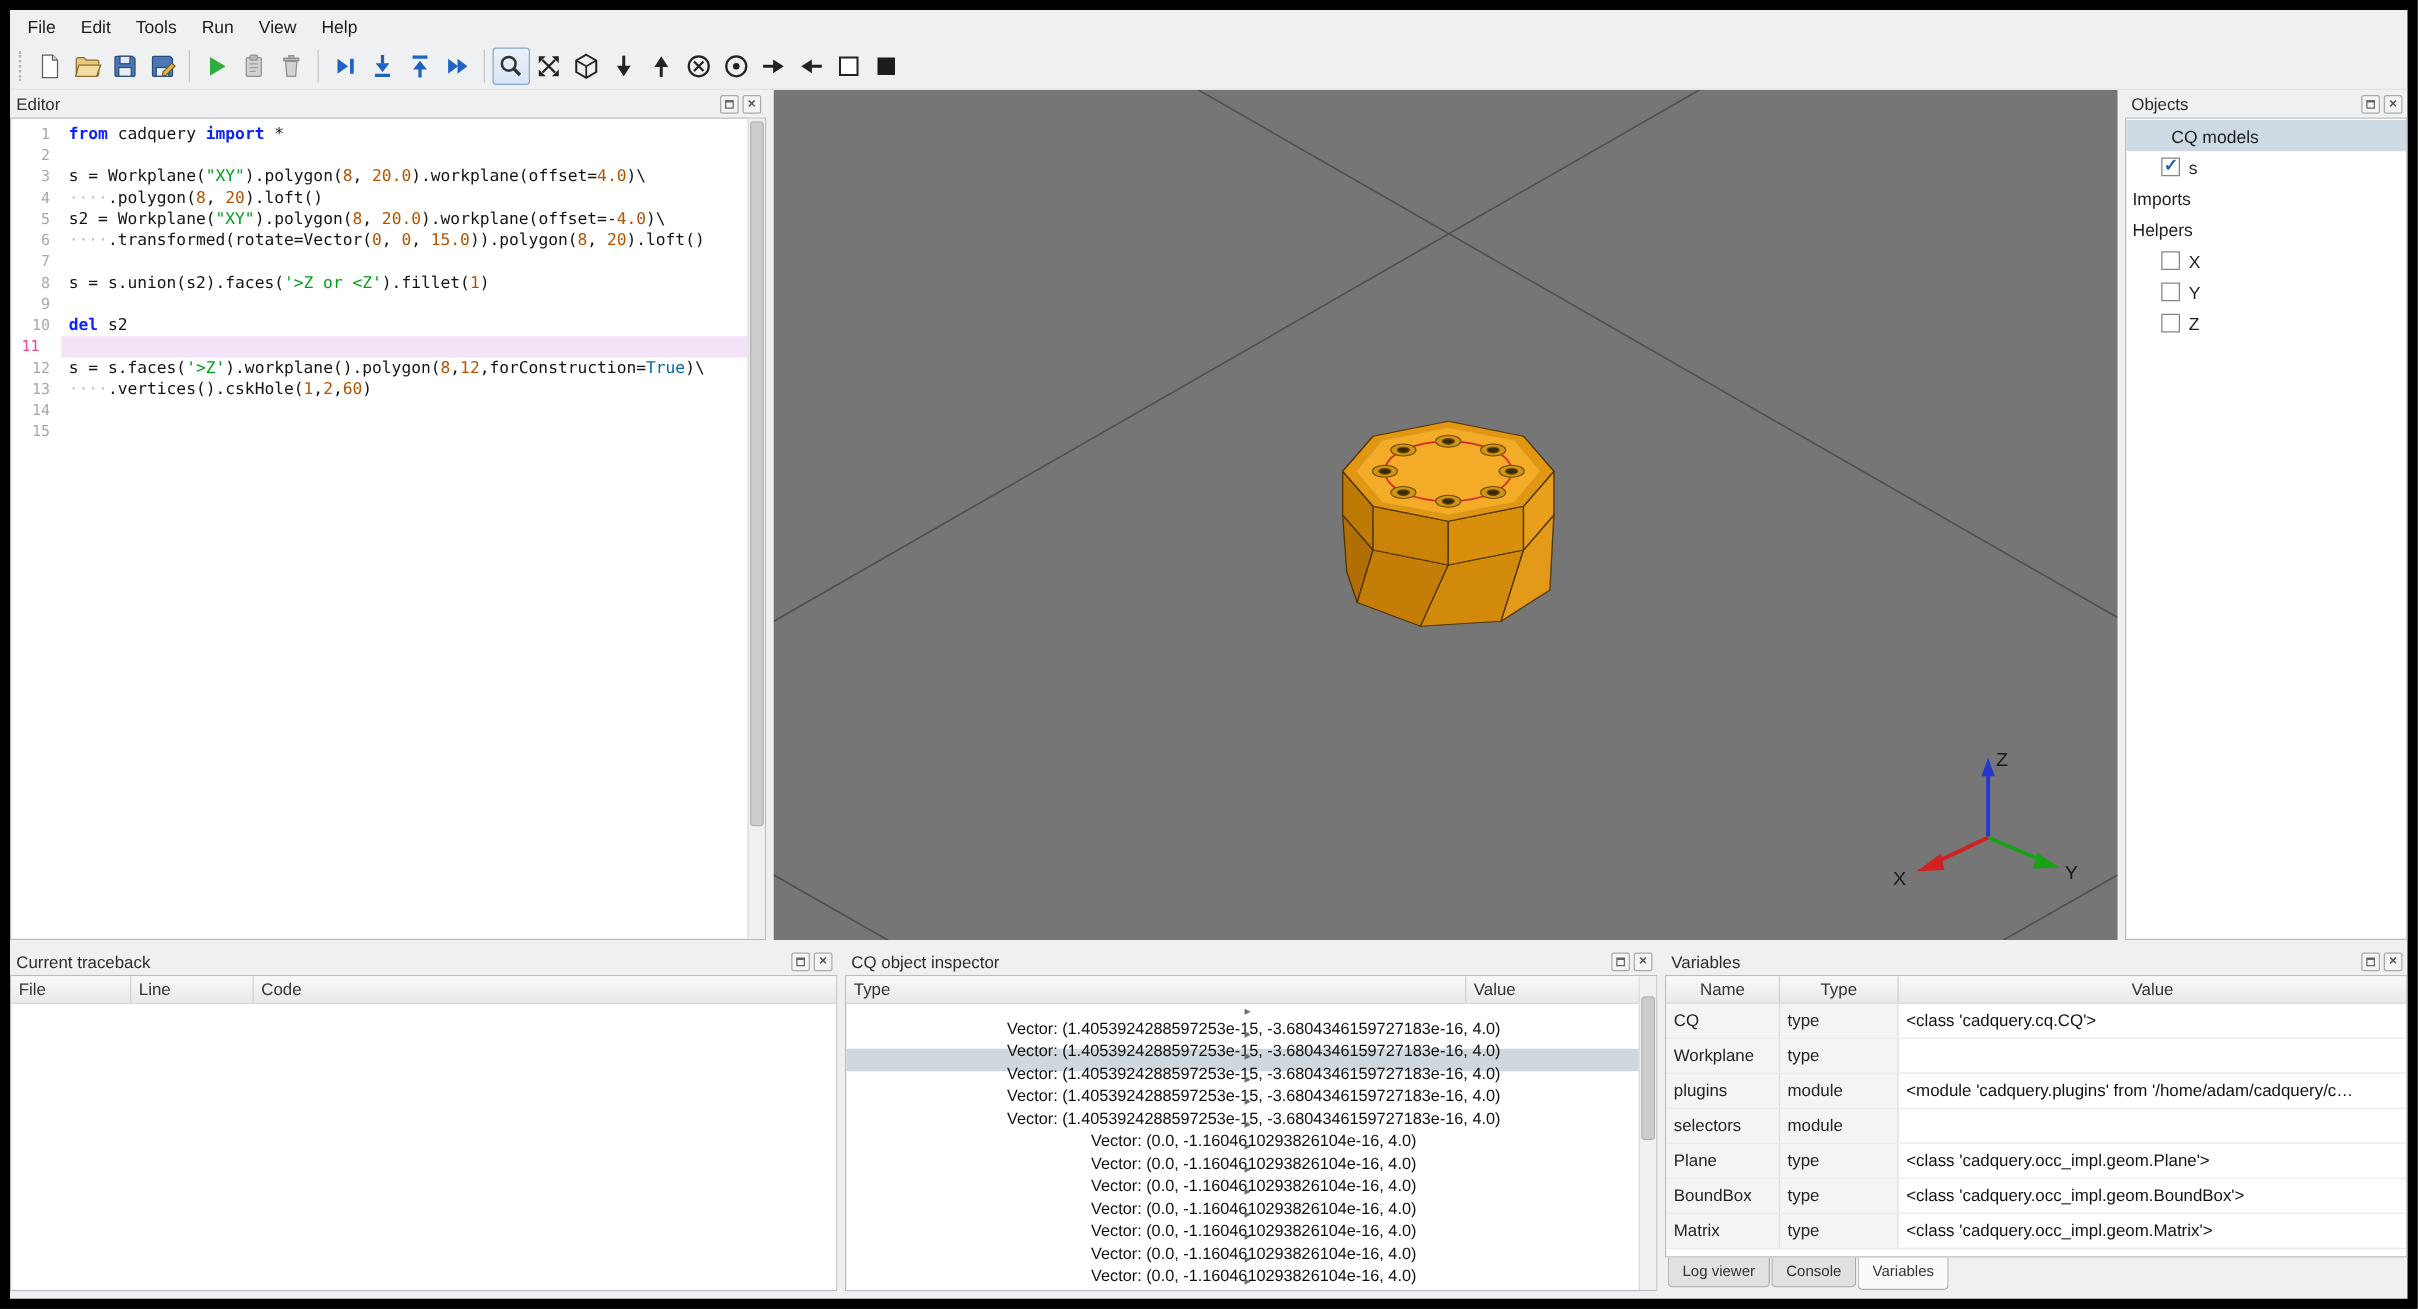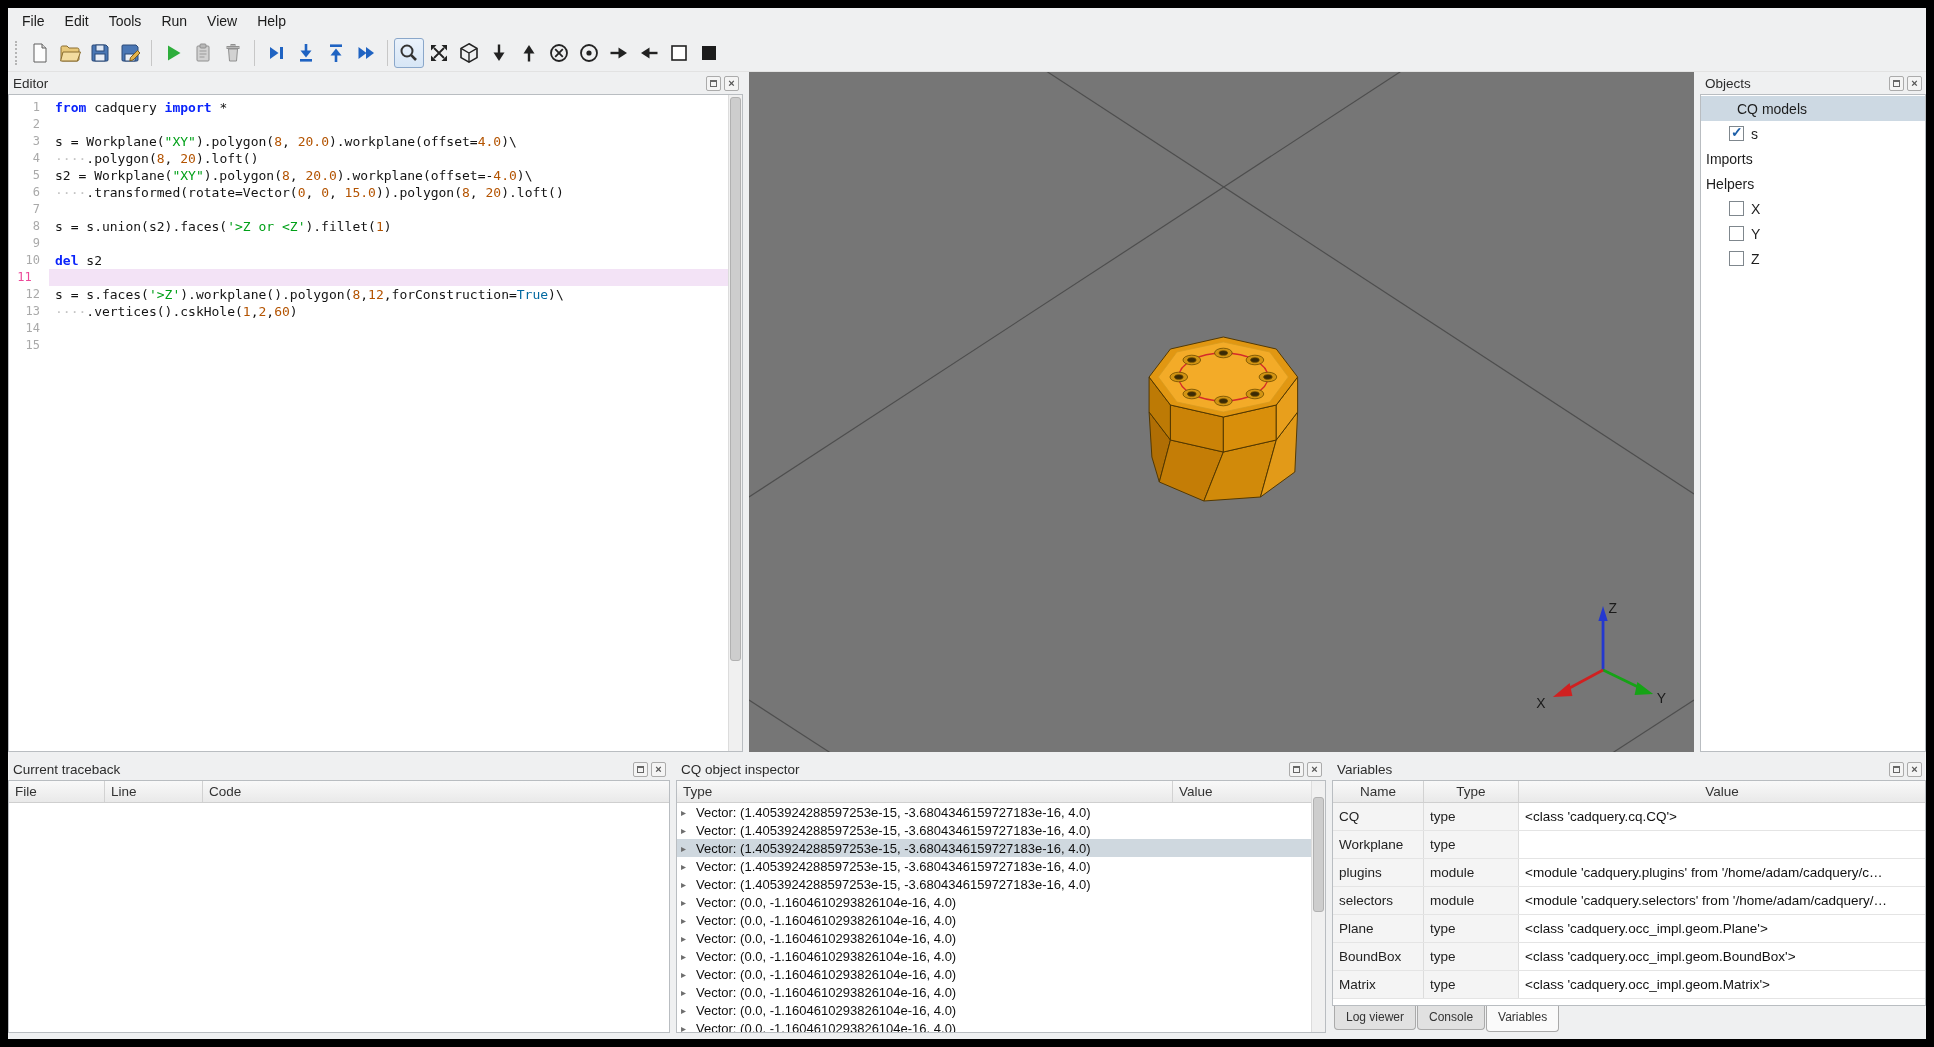--- a/index.html
+++ b/index.html
@@ -31,21 +31,21 @@
   .ptitle{font-size:13.5px;color:#2c2c2c;}
   .pbtns{display:flex;gap:3px;}
   .pbtn{width:15px;height:15px;border:1px solid #ababab;background:#f4f4f4;border-radius:2px;position:relative;
     display:flex;align-items:center;justify-content:center;color:#555;font-size:11px;line-height:1;}
   .pbtn-float::after{content:"";position:absolute;left:3px;top:3px;right:3px;bottom:3px;border:1px solid #666;border-top-width:2px;}
   .pbtn-close::before{content:"×";font-weight:bold;}
 
   .sunken{background:#fff;border:1px solid #b9bdc1;}
 
   
-  .editor-panel{width:735px;flex:0 0 auto;}
+  .editor-panel{width:605px;flex:0 0 auto;}
   .editor{flex:1;display:flex;min-height:0;position:relative;
     font-family:"DejaVu Sans Mono","Liberation Mono",monospace;font-size:13px;}
   .gutter{width:40px;padding-top:4px;flex:0 0 auto;}
   .lnum{height:17px;line-height:17px;text-align:right;padding-right:9px;color:#a9a9a9;font-size:12px;}
   .lnum.cur{color:#ec4899;font-weight:normal;text-align:center;}
   .codecol{flex:1;padding-top:4px;overflow:hidden;}
   .cline{height:17px;line-height:17px;white-space:pre;padding-left:6px;}
   .cline.cur{background:#f3e3f6;}
   .tok-kw{color:#0b24fb;font-weight:bold;}
   .tok-str{color:#00a018;}
@@ -77,21 +77,21 @@
   .thead{display:flex;height:22px;flex:0 0 auto;background:linear-gradient(#f9f9f9,#e9e9e9);border-bottom:1px solid #cfcfcf;}
   .hcell{font-size:13.5px;color:#333;line-height:21px;padding:0 6px;border-right:1px solid #d2d2d2;overflow:hidden;white-space:nowrap;}
   .center .hcell{text-align:center;}
   .tbody{flex:1;min-height:0;overflow:hidden;position:relative;}
 
   .traceback-panel{width:662px;flex:0 0 auto;}
   .tb .c0{width:96px;} .tb .c1{width:98px;} .tb .c2{flex:1;border-right:none;}
 
   .inspector-panel{width:650px;flex:0 0 auto;}
   .in .c0{width:496px;} .in .c1{flex:1;border-right:none;}
-  .insp-row{height:18px;display:flex;align-items:center;font-size:13px;color:#101010;padding-left:4px;white-space:nowrap;}
+  .insp-row{height:18px;display:flex;align-items:center;font-size:13px;color:#101010;padding-left:4px;white-space:nowrap;flex-direction:column;}
   .insp-row.sel{background:#cfd8df;}
   .row-arrow{width:15px;color:#6d6d6d;font-size:10px;flex:0 0 auto;}
   .row-arrow::before{content:"▸";}
   .insp-scroll{position:absolute;top:0;right:0;bottom:0;width:14px;background:#f0f0f0;border-left:1px solid #dcdcdc;}
 
   .variables-panel{flex:1;min-width:0;}
   .vr .c0{width:91px;} .vr .c1{width:95px;} .vr .c2{flex:1;border-right:none;}
   .var-row{display:flex;height:28px;border-bottom:1px solid #e4e4e4;font-size:13.5px;}
   .vcell{line-height:27px;padding:0 6px;overflow:hidden;white-space:nowrap;border-right:1px solid #dcdcdc;}
   .vcell.k{background:#f4f4f4;color:#222;}
@@ -538,21 +538,20 @@
               <div class="vcell c1 k">type</div>
             </div>
             <div class="var-row">
               <div class="vcell c0 k">plugins</div>
               <div class="vcell c1 k">module</div>
               <div class="vcell c2 v">&lt;module 'cadquery.plugins' from '/home/adam/cadquery/c…</div>
             </div>
             <div class="var-row">
               <div class="vcell c0 k">selectors</div>
               <div class="vcell c1 k">module</div>
-              <div class="vcell c2 v">&lt;module 'cadquery.selectors' from '/home/adam/cadquery/…</div>
             </div>
             <div class="var-row">
               <div class="vcell c0 k">Plane</div>
               <div class="vcell c1 k">type</div>
               <div class="vcell c2 v">&lt;class 'cadquery.occ_impl.geom.Plane'&gt;</div>
             </div>
             <div class="var-row">
               <div class="vcell c0 k">BoundBox</div>
               <div class="vcell c1 k">type</div>
               <div class="vcell c2 v">&lt;class 'cadquery.occ_impl.geom.BoundBox'&gt;</div>

